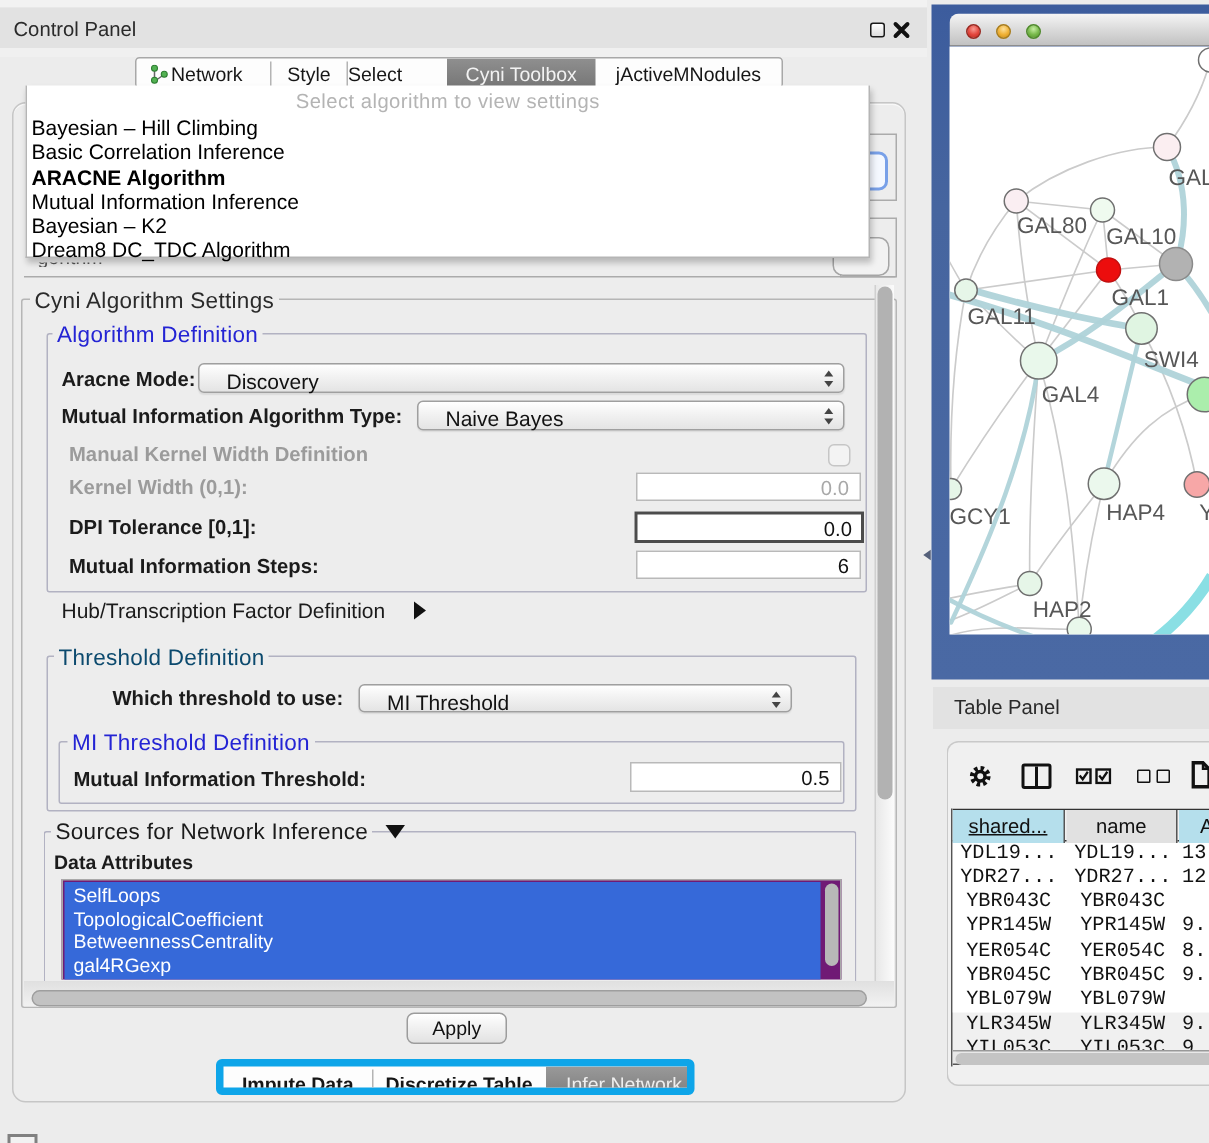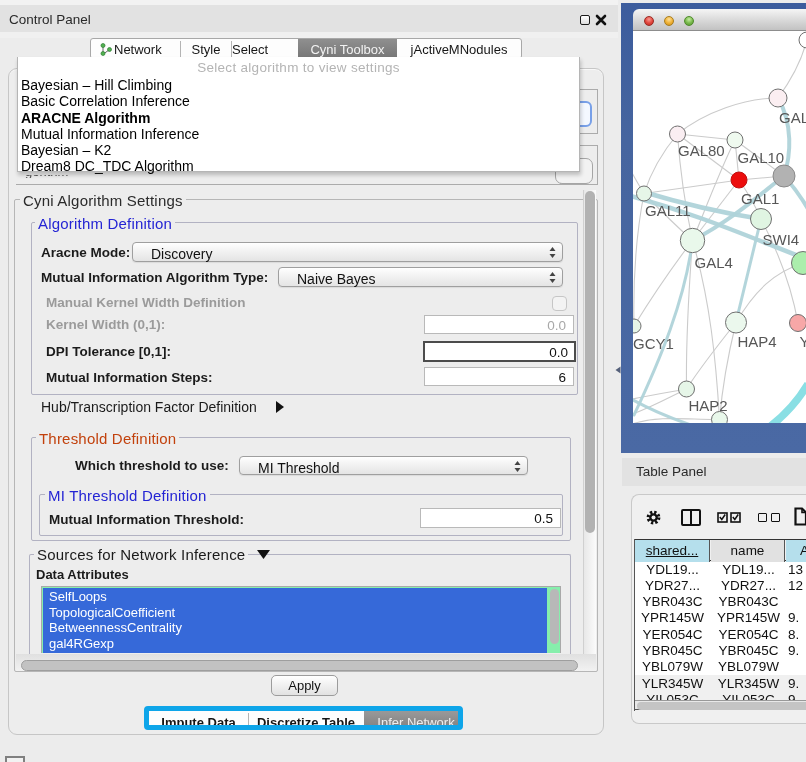--- a/index.html
+++ b/index.html
@@ -94,42 +94,42 @@
   <div class="abs b13" style="left:46px;top:344px;">DPI Tolerance [0,1]:</div>
   <div class="abs tfield" style="left:423px;top:341px;width:153px;height:21px;border:2px solid #4c4c4c;padding:2px 6px 0 0;">0.0</div>
   <div class="abs b13" style="left:46px;top:370px;">Mutual Information Steps:</div>
   <div class="abs tfield" style="left:424px;top:367px;width:150px;height:19px;padding:2px 7px 0 0;">6</div>
   <div class="abs" style="left:41px;top:399px;font-size:14px;color:#1b1b1b;">Hub/Transcription Factor Definition</div>
   <svg class="abs" style="left:274px;top:400px;" width="12" height="14" viewBox="0 0 12 14">
       <path d="M2 1 L10 7 L2 13 Z" fill="#111"></path>
     </svg>
 
   <div class="abs" style="left:31px;top:437px;width:540px;height:104px;border:1px solid #b2b2c2;border-radius:2px;"></div>
-  <div class="abs gtitle" style="left:36px;top:429.5px;color:#c2410c;">Threshold Definition</div>
+  <div class="abs gtitle" style="left:36px;top:429.5px;color:#0c4a6e;">Threshold Definition</div>
   <div class="abs b13" style="left:75px;top:458px;">Which threshold to use:</div>
   <div class="abs combo" style="left:239px;top:456px;width:289px;height:19px;">
       <span class="ctext">MI Threshold</span>
     <svg class="carrow" viewBox="0 0 9 13">
         <path d="M4.5 1 L7.5 5 L1.5 5 Z" fill="#444"></path>
         <path d="M4.5 12 L7.5 8 L1.5 8 Z" fill="#444"></path>
       </svg>
     </div>
   <div class="abs" style="left:39px;top:494px;width:524px;height:42px;border:1px solid #b2b2c2;border-radius:2px;"></div>
   <div class="abs gtitle" style="left:45px;top:487px;color:#2424d4;">MI Threshold Definition</div>
   <div class="abs b13" style="left:49px;top:512px;">Mutual Information Threshold:</div>
   <div class="abs tfield" style="left:420px;top:508px;width:141px;height:20px;padding:2px 7px 0 0;">0.5</div>
 
   <div class="abs" style="left:29px;top:554px;width:542px;height:111px;border:1px solid #b2b2c2;border-bottom:none;border-radius:2px;"></div>
   <div class="abs gtitle" style="left:34px;top:546px;color:#1b1b1b;">Sources for Network Inference</div>
   <svg class="abs" style="left:256px;top:548px;" width="15" height="12" viewBox="0 0 15 12">
       <path d="M1 2 L14 2 L7.5 11 Z" fill="#111"></path>
     </svg>
   <div class="abs b13" style="left:36px;top:567px;font-size:13px;">Data Attributes</div>
 
-  <div class="abs" style="left:41px;top:586px;width:520px;height:67px;background:#86efac;border:1px solid #a9a9a9;border-bottom:none;overflow:hidden;">
+  <div class="abs" style="left:41px;top:586px;width:520px;height:67px;background:#701a75;border:1px solid #a9a9a9;border-bottom:none;overflow:hidden;">
     <div style="position:absolute;left:1px;top:1px;width:504px;height:70px;background:#3669d9;color:#fff;font-size:13px;line-height:15.5px;padding:1px 0 0 6px;">SelfLoops<br>TopologicalCoefficient<br>BetweennessCentrality<br>gal4RGexp</div>
     <div style="position:absolute;left:508px;top:2px;width:9px;height:55px;background:#b8b8b8;border-radius:4.5px;"></div>
   </div>
 
   <div class="abs" style="left:583px;top:190px;width:13px;height:464px;background:linear-gradient(90deg,#e8e8e8,#fbfbfb);border-left:1px solid #d0d0d0;"></div>
   <div class="abs" style="left:584.5px;top:191px;width:10px;height:342px;background:#b2b2b2;border-radius:5px;"></div>
 
   <div class="abs" style="left:16px;top:654px;width:580px;height:17px;background:linear-gradient(#e0e0e0,#f2f2f2);"></div>
   <div class="abs" style="left:21px;top:659.5px;width:557px;height:11px;background:#c2c2c2;border:1px solid #9e9e9e;border-radius:5.5px;"></div>
 </div>
@@ -261,21 +261,21 @@
       <path d="M8 1.5 L8 5.5 L12 5.5" fill="none" stroke="#111" stroke-width="1.6"></path>
     </svg>
 </div>
 <div id="ttable" style="position:absolute;left:634px;top:539px;width:172px;height:172px;overflow:hidden;font-size:13.5px;color:#111;border-left:1px solid #555;">
 
   <div style="position:absolute;left:0;top:0;width:172px;height:22px;border-top:1.5px solid #333;border-bottom:1.5px solid #333;">
     <div style="position:absolute;left:0;top:0;width:75px;height:22px;background:#b5dfec;border-right:1px solid #555;text-align:center;padding-top:3px;text-decoration:underline;">shared...</div>
     <div style="position:absolute;left:76px;top:0;width:74px;height:22px;background:#e1e1e1;border-right:1px solid #555;text-align:center;padding-top:3px;">name</div>
     <div style="position:absolute;left:151px;top:0;width:21px;height:22px;background:#b5dfec;padding-top:3px;padding-left:14px;overflow:hidden;">A</div>
   </div>
-  <div id="rows" style="position:absolute;left:0;top:22.5px;width:172px;height:113px;background:#fff;">
+  <div id="rows" style="position:absolute;left:0;top:22.5px;width:172px;height:113px;background:#fff;font-family:Liberation Mono, monospace;">
     <div class="tr">
         <span>YDL19...</span>
         <span>YDL19...</span>
         <i>13</i>
       </div>
     <div class="tr">
         <span>YDR27...</span>
         <span>YDR27...</span>
         <i>12</i>
       </div>

